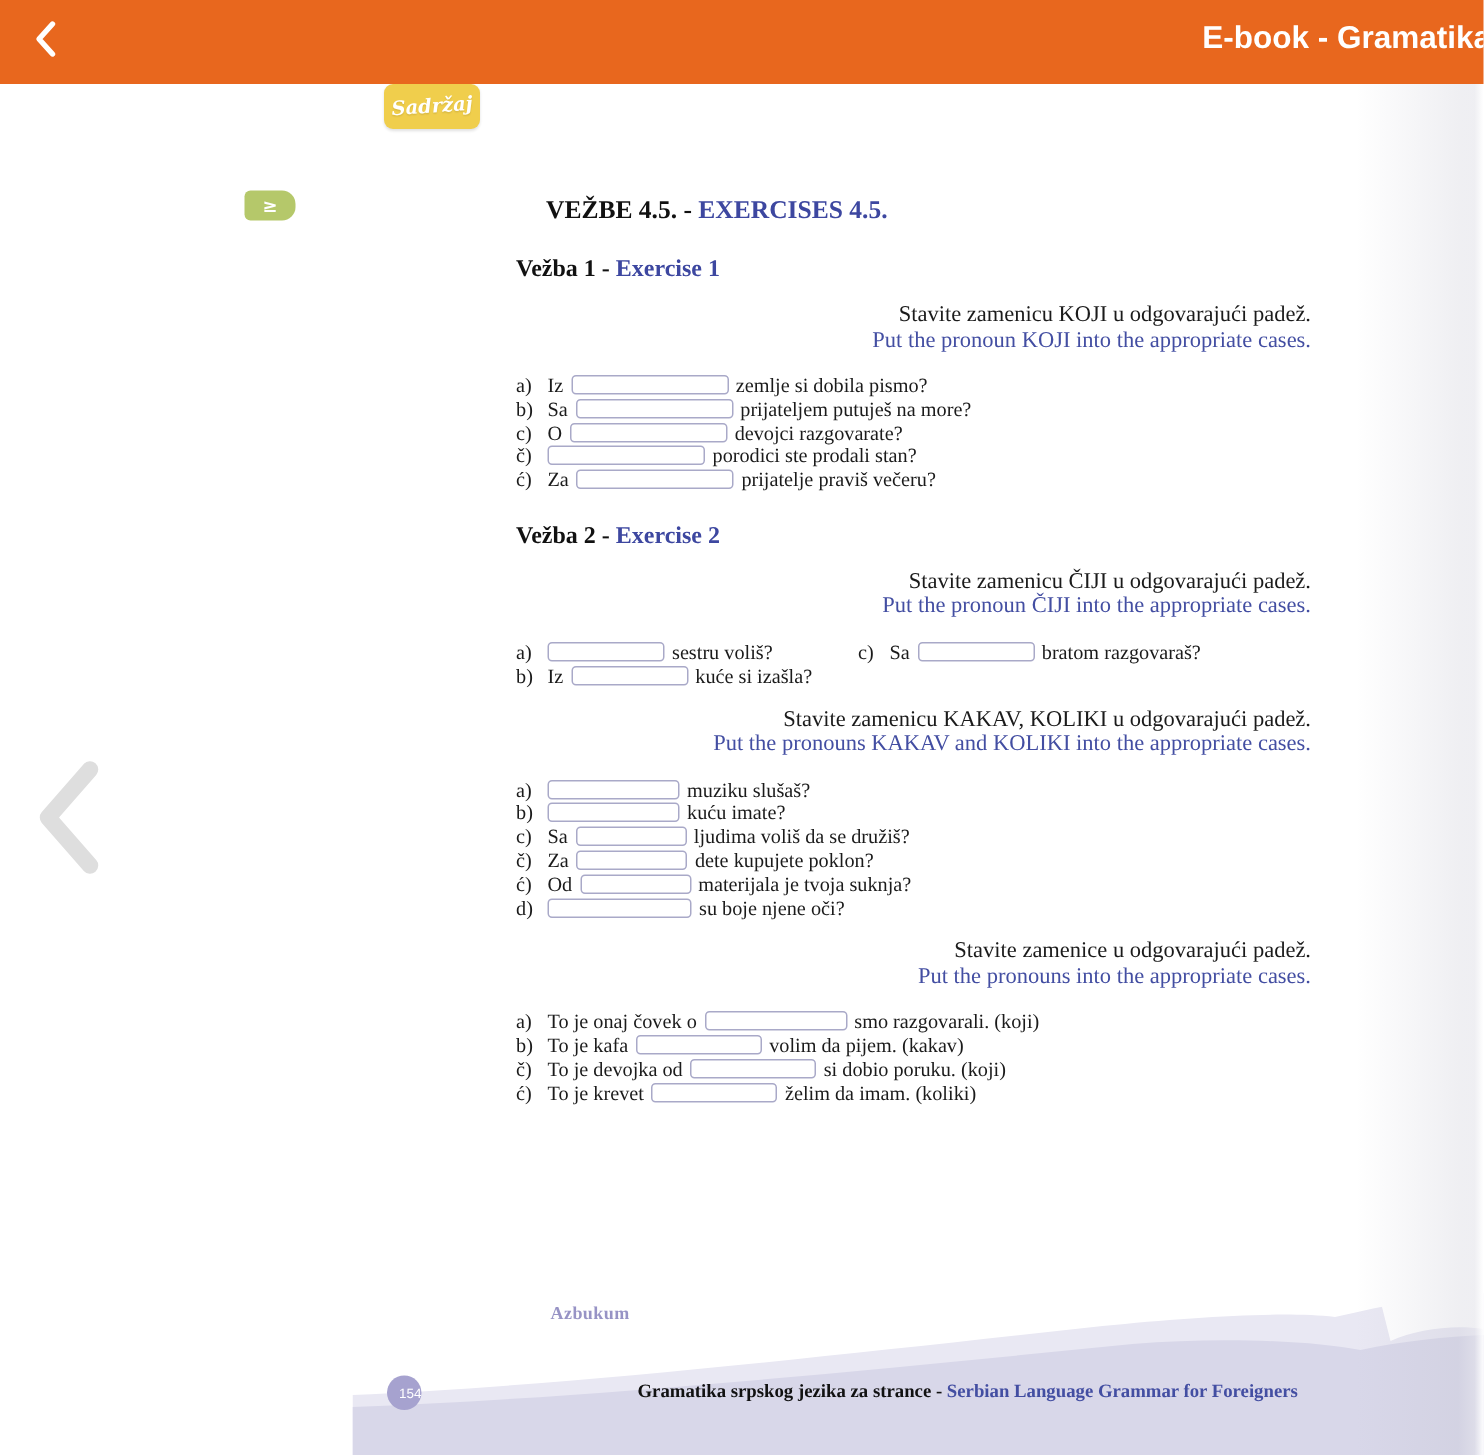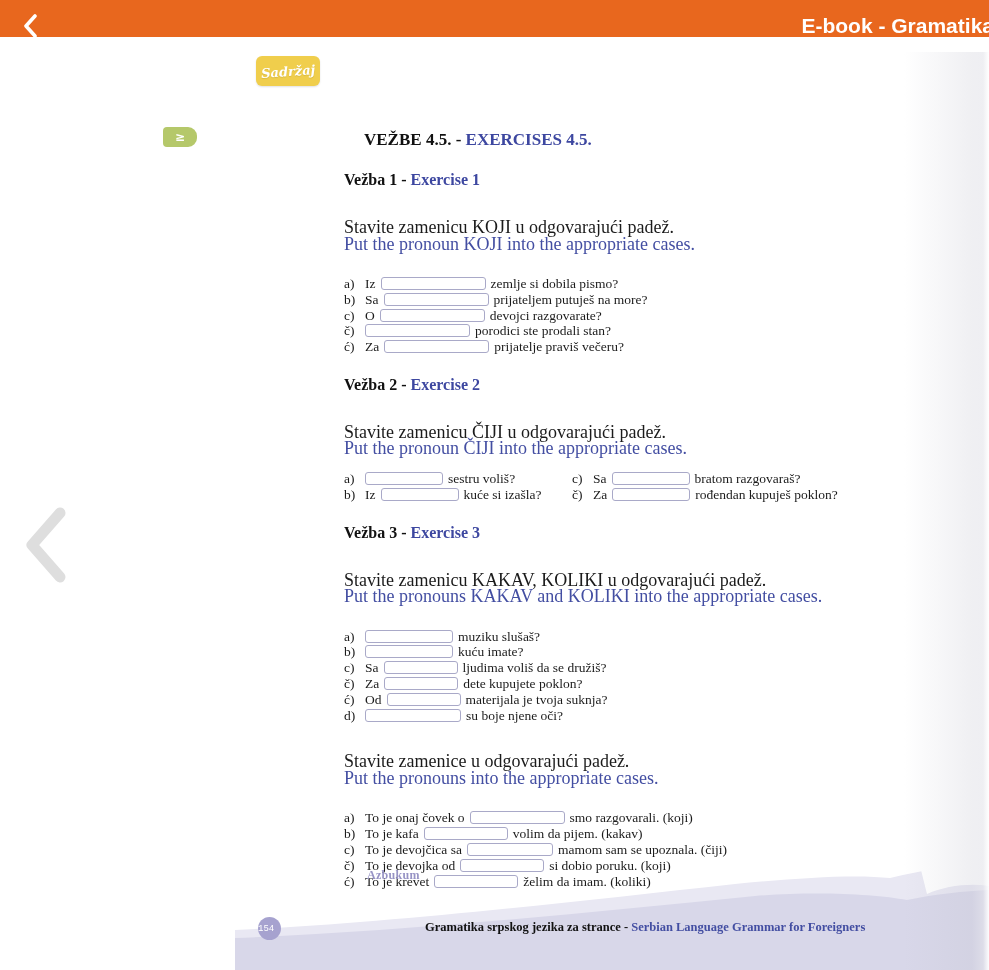--- a/index.html
+++ b/index.html
@@ -8,21 +8,21 @@
     position: relative;
     width: 989px; height: 970px;
     overflow: hidden;
     background: #ffffff;
     font-family: "Liberation Serif", serif;
     color: #1b1b1b;
   }
 
   
   .appbar {
-    position: absolute; left: 0; top: 0; width: 989px; height: 37px;
+    position: absolute; left: 0; top: 0; width: 989px; height: 56px;
     background: #E8671E; z-index: 30; overflow: hidden;
   }
   .appbar .back-btn {
     position: absolute; left: 14px; top: 10px; width: 32px; height: 32px;
     cursor: pointer; display: flex; align-items: center; justify-content: center;
   }
   .appbar .title {
     position: absolute; right: -5px; top: 0; line-height: 52px;
     font-family: "Liberation Sans", sans-serif; font-weight: bold;
     font-size: 21px; color: #ffffff; white-space: nowrap;
@@ -70,44 +70,44 @@
     position: absolute; left: 344px; top: 130px; width: 530px; z-index: 5;
   }
   .page-title { font-size: 17px; font-weight: bold; white-space: nowrap; margin-left: 20px; }
   .page-title .t-sr { color: #111111; }
   .page-title .t-en { color: #3D47A0; }
 
   .exercise h2 { font-size: 16px; font-weight: bold; margin-top: 21px; white-space: nowrap; }
   .exercise h2 .h-sr { color: #111111; }
   .exercise h2 .h-en { color: #3D47A0; }
 
-  .instr { margin-top: 30px; font-size: 18px; line-height: 16.5px; }
+  .instr { margin-top: 13px; font-size: 15px; line-height: 16.5px; text-align: right; }
   .instr-sr { color: #1b1b1b; }
   .instr-en { color: #434EA2; }
 
-  .items { margin-top: 24px; }
+  .items { margin-top: 14px; }
   .ex-item { font-size: 13.5px; line-height: 15.8px; white-space: nowrap; }
   .ex-item .lbl { display: inline-block; width: 21px; }
   .ex-item .pre { margin-right: 5px; }
   .ex-item .pre:empty { display: none; }
   .ex-item .post { margin-left: 1px; }
   .blank {
     display: inline-block; height: 13px; background: #ffffff;
     border: 1px solid #A9A9C8; border-radius: 3px;
     vertical-align: -2px; margin-right: 4px;
   }
   .items-grid { margin-top: 14px; display: grid; grid-template-columns: 228px auto; }
 
   
   .footer-wave { position: absolute; left: 235px; top: 852px; width: 754px; height: 118px; z-index: 6; pointer-events: none; }
   .page-num-badge {
     position: absolute; left: 258px; top: 917px; width: 23px; height: 23px;
     border-radius: 50%; background: #A6A2CF; z-index: 8;
-    display: flex; align-items: center; justify-content: flex-start;
-    color: #ffffff; font-family: Liberation Mono, monospace; font-size: 9px;
+    display: flex; align-items: center; justify-content: flex-end;
+    color: #ffffff; font-family: Liberation Sans, sans-serif; font-size: 9px;
   }
   .publisher {
     position: absolute; left: 331px; top: 868px; z-index: 8;
     color: #9793C5; font-weight: bold; font-size: 12px; letter-spacing: 0.3px; margin-left: 36px;
   }
   .book-title {
     position: absolute; left: 425px; top: 920px; z-index: 8;
     font-size: 12.5px; font-weight: bold; white-space: nowrap;
   }
   .book-title .bt-sr { color: #111111; font-family: Liberation Serif, serif; }
@@ -157,43 +157,40 @@
     </div>
   </section>
 
   <section class="exercise">
     <h2><span class="h-sr">Vežba 2 - </span><span class="h-en">Exercise 2</span></h2>
     <p class="instr"><span class="instr-sr">Stavite zamenicu ČIJI u odgovarajući padež.</span><br><span class="instr-en">Put the pronoun ČIJI into the appropriate cases.</span></p>
     <div class="items-grid">
       <div class="ex-item"><span class="lbl">a)</span><span class="blank" style="width:78px"></span><span class="post">sestru voliš?</span></div>
       <div class="ex-item"><span class="lbl">c)</span><span class="pre">Sa</span><span class="blank" style="width:78px"></span><span class="post">bratom razgovaraš?</span></div>
       <div class="ex-item"><span class="lbl">b)</span><span class="pre">Iz</span><span class="blank" style="width:78px"></span><span class="post">kuće si izašla?</span></div>
-      <div class="ex-item"><span class="lbl">č)</span><span class="pre">Za</span><span class="blank" style="width:78px"></span><span class="post">rođendan kupuješ poklon?</span></div>
-    </div>
-  </section>
-
-  <section class="exercise">
-    <h2><span class="h-sr">Vežba 3 - </span><span class="h-en">Exercise 3</span></h2>
+    </div>
+  </section>
+
+  <section class="exercise">
     <p class="instr"><span class="instr-sr">Stavite zamenicu KAKAV, KOLIKI u odgovarajući padež.</span><br><span class="instr-en">Put the pronouns KAKAV and KOLIKI into the appropriate cases.</span></p>
     <div class="items">
       <div class="ex-item"><span class="lbl">a)</span><span class="blank" style="width:88px"></span><span class="post">muziku slušaš?</span></div>
       <div class="ex-item"><span class="lbl">b)</span><span class="blank" style="width:88px"></span><span class="post">kuću imate?</span></div>
       <div class="ex-item"><span class="lbl">c)</span><span class="pre">Sa</span><span class="blank" style="width:74px"></span><span class="post">ljudima voliš da se družiš?</span></div>
       <div class="ex-item"><span class="lbl">č)</span><span class="pre">Za</span><span class="blank" style="width:74px"></span><span class="post">dete kupujete poklon?</span></div>
       <div class="ex-item"><span class="lbl">ć)</span><span class="pre">Od</span><span class="blank" style="width:74px"></span><span class="post">materijala je tvoja suknja?</span></div>
       <div class="ex-item"><span class="lbl">d)</span><span class="blank" style="width:96px"></span><span class="post">su boje njene oči?</span></div>
     </div>
   </section>
 
   <section class="exercise">
     <p class="instr"><span class="instr-sr">Stavite zamenice u odgovarajući padež.</span><br><span class="instr-en">Put the pronouns into the appropriate cases.</span></p>
     <div class="items">
       <div class="ex-item"><span class="lbl">a)</span><span class="pre">To je onaj čovek o</span><span class="blank" style="width:95px"></span><span class="post">smo razgovarali. (koji)</span></div>
       <div class="ex-item"><span class="lbl">b)</span><span class="pre">To je kafa</span><span class="blank" style="width:84px"></span><span class="post">volim da pijem. (kakav)</span></div>
-      <div class="ex-item"><span class="lbl">c)</span><span class="pre">To je devojčica sa</span><span class="blank" style="width:86px"></span><span class="post">mamom sam se upoznala. (čiji)</span></div>
       <div class="ex-item"><span class="lbl">č)</span><span class="pre">To je devojka od</span><span class="blank" style="width:84px"></span><span class="post">si dobio poruku. (koji)</span></div>
       <div class="ex-item"><span class="lbl">ć)</span><span class="pre">To je krevet</span><span class="blank" style="width:84px"></span><span class="post">želim da imam. (koliki)</span></div>
     </div>
   </section>
 </main>
 
 <svg class="footer-wave" viewBox="0 0 754 118">
   <path d="M0,78 C140,72 320,52 500,32 C560,26 620,22 655,26 C690,18 720,12 754,10 L754,118 L0,118 Z" fill="#E9E8F3"></path>
   <path d="M0,86 C160,80 340,62 520,44 C580,39 640,42 672,48 C700,42 730,39 754,38 L754,118 L0,118 Z" fill="#D8D7E9"></path>
   <path d="M684,10 C706,2 732,0 754,0 L754,34 C734,31 710,34 692,42 Z" fill="#ffffff"></path>

